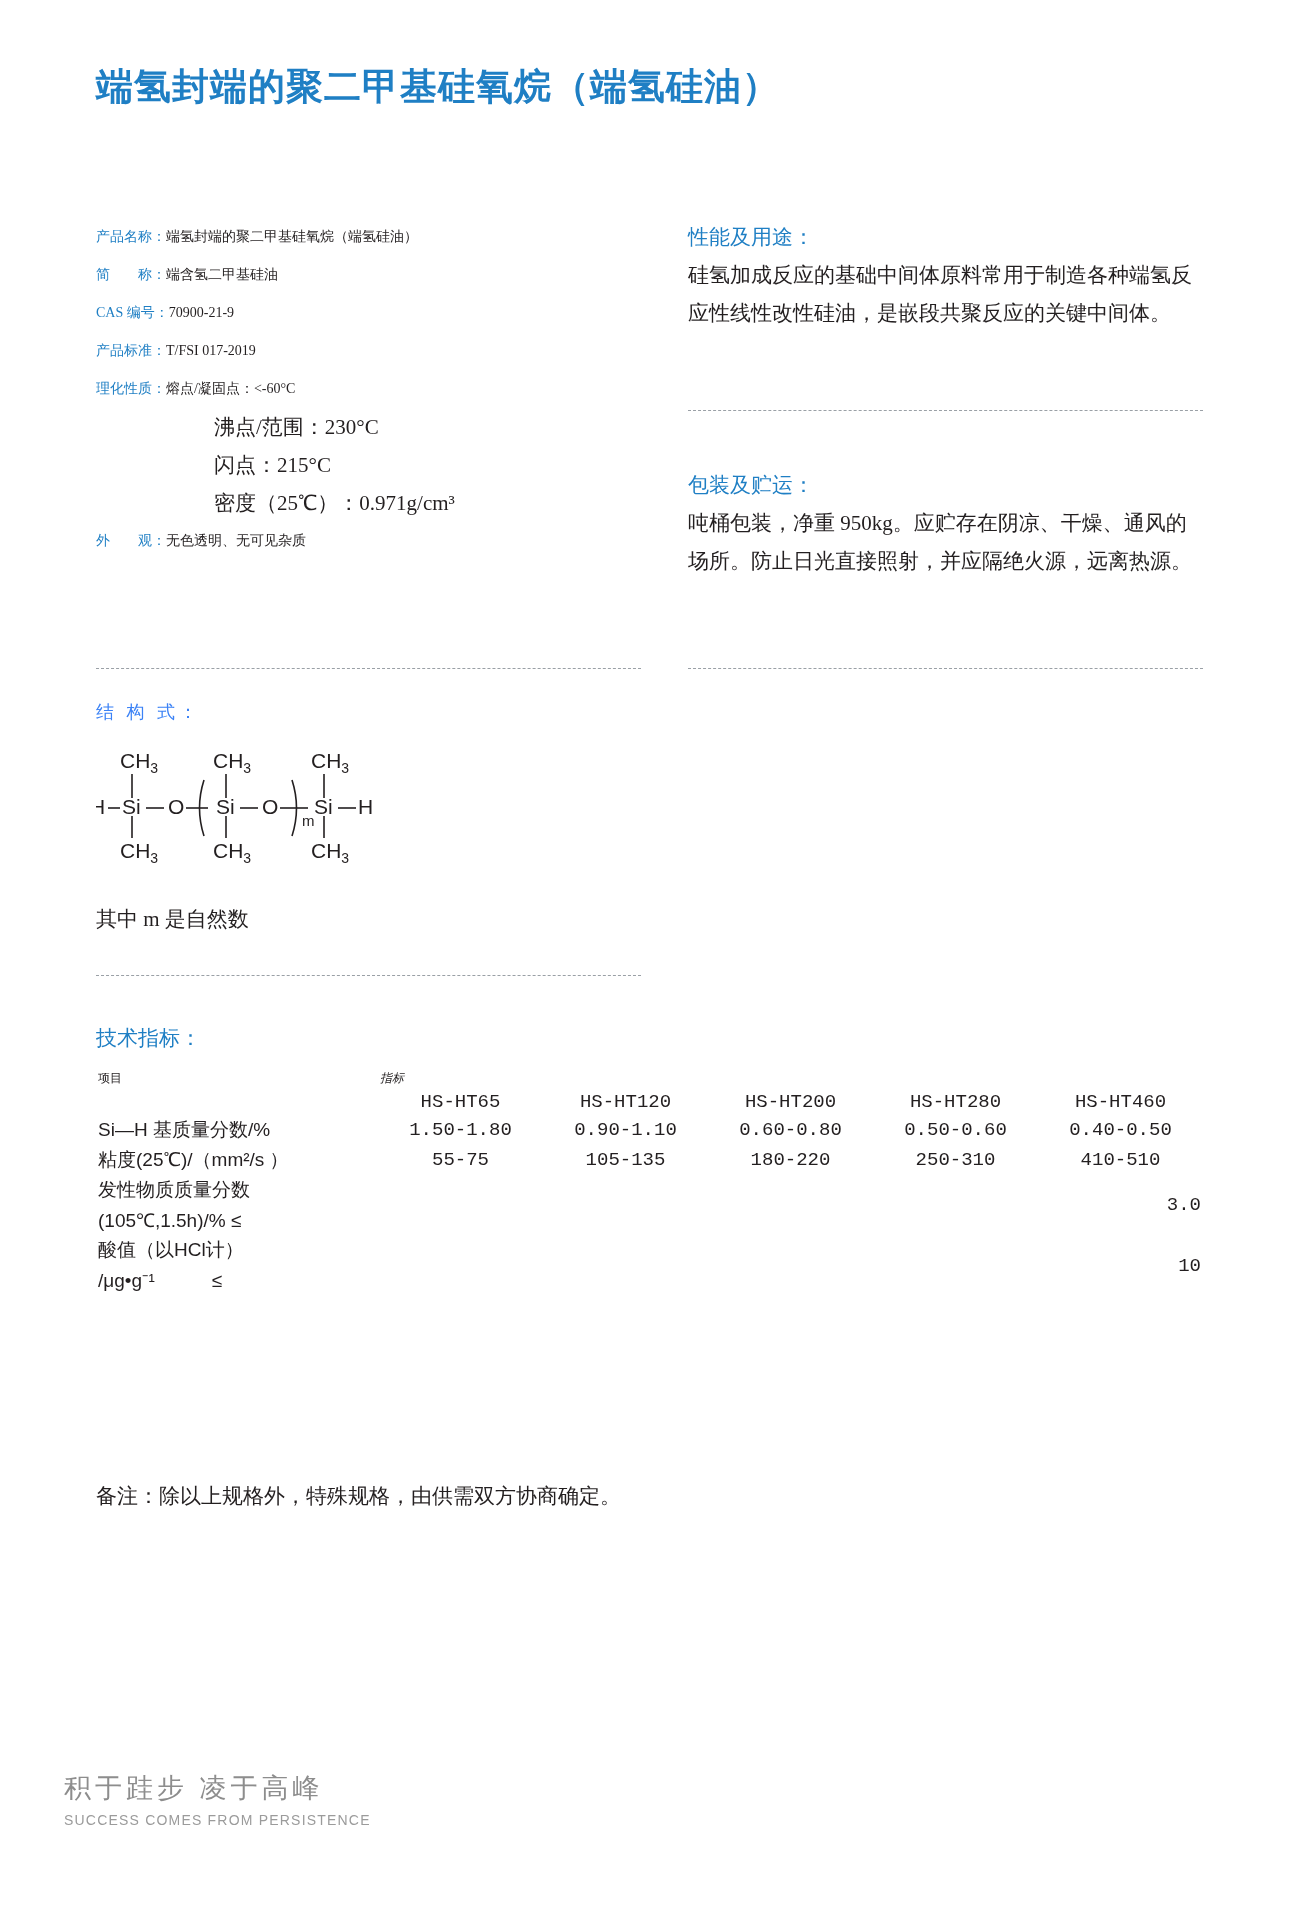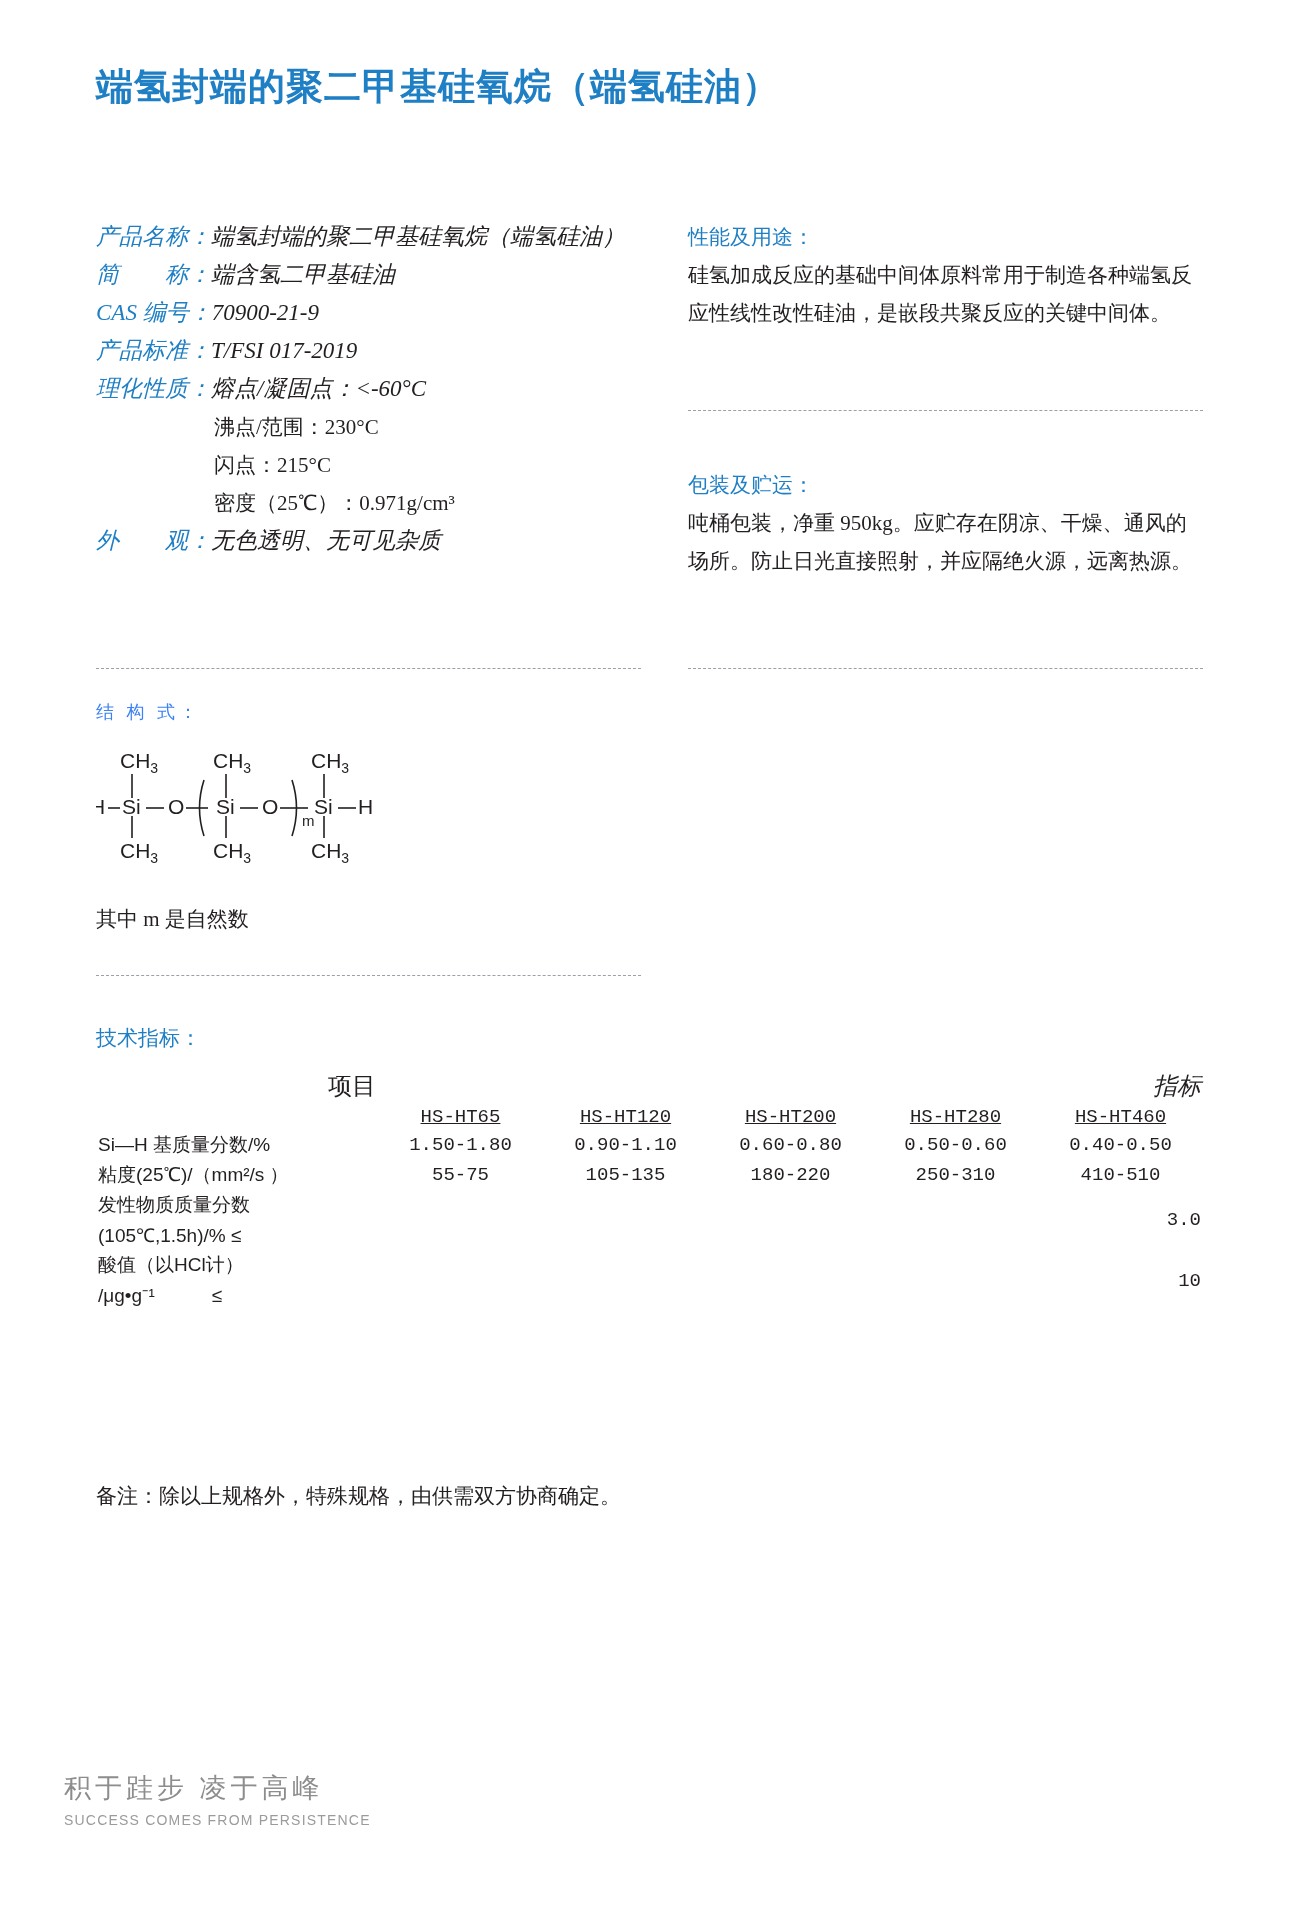--- a/index.html
+++ b/index.html
@@ -41,23 +41,22 @@
   }
   .col-right {
     position: absolute;
     left: 688px;
     top: 218px;
     width: 515px;
   }
   .row {
     display: flex;
     align-items: flex-start;
-    font-size: 23px;
+    font-size: 14px;
     line-height: 38px;
-    font-style: italic;
   }
   .row .key {
     color: #1f7fc4;
     white-space: nowrap;
     flex: 0 0 auto;
   }
   .row .val {
     color: #231f20;
     flex: 1 1 auto;
   }
@@ -135,39 +134,37 @@
   }
   table.tech td, table.tech th {
     border: none;
     padding: 2px 2px;
     font-weight: normal;
     vertical-align: middle;
   }
   .hdr-row td {
     border-bottom: 1px solid #555;
     padding-bottom: 6px;
-    font-size: 24px;
-    text-align: right;
+    font-size: 12px;
   }
   .hdr-item {
     text-align: left;
     padding-left: 60px;
   }
   .hdr-index {
     text-align: left;
     padding-left: 10px;
     font-style: italic;
   }
   .grade-row td {
     padding-top: 10px;
     padding-bottom: 8px;
     text-align: center;
     font-family: "Liberation Mono", monospace;
     font-size: 19px;
-    text-decoration: underline;
   }
   .rowlabel {
     text-align: left;
     white-space: nowrap;
     font-family: "Liberation Sans", sans-serif;
     font-size: 19px;
     padding-right: 6px;
   }
   .cellv {
     text-align: center;

